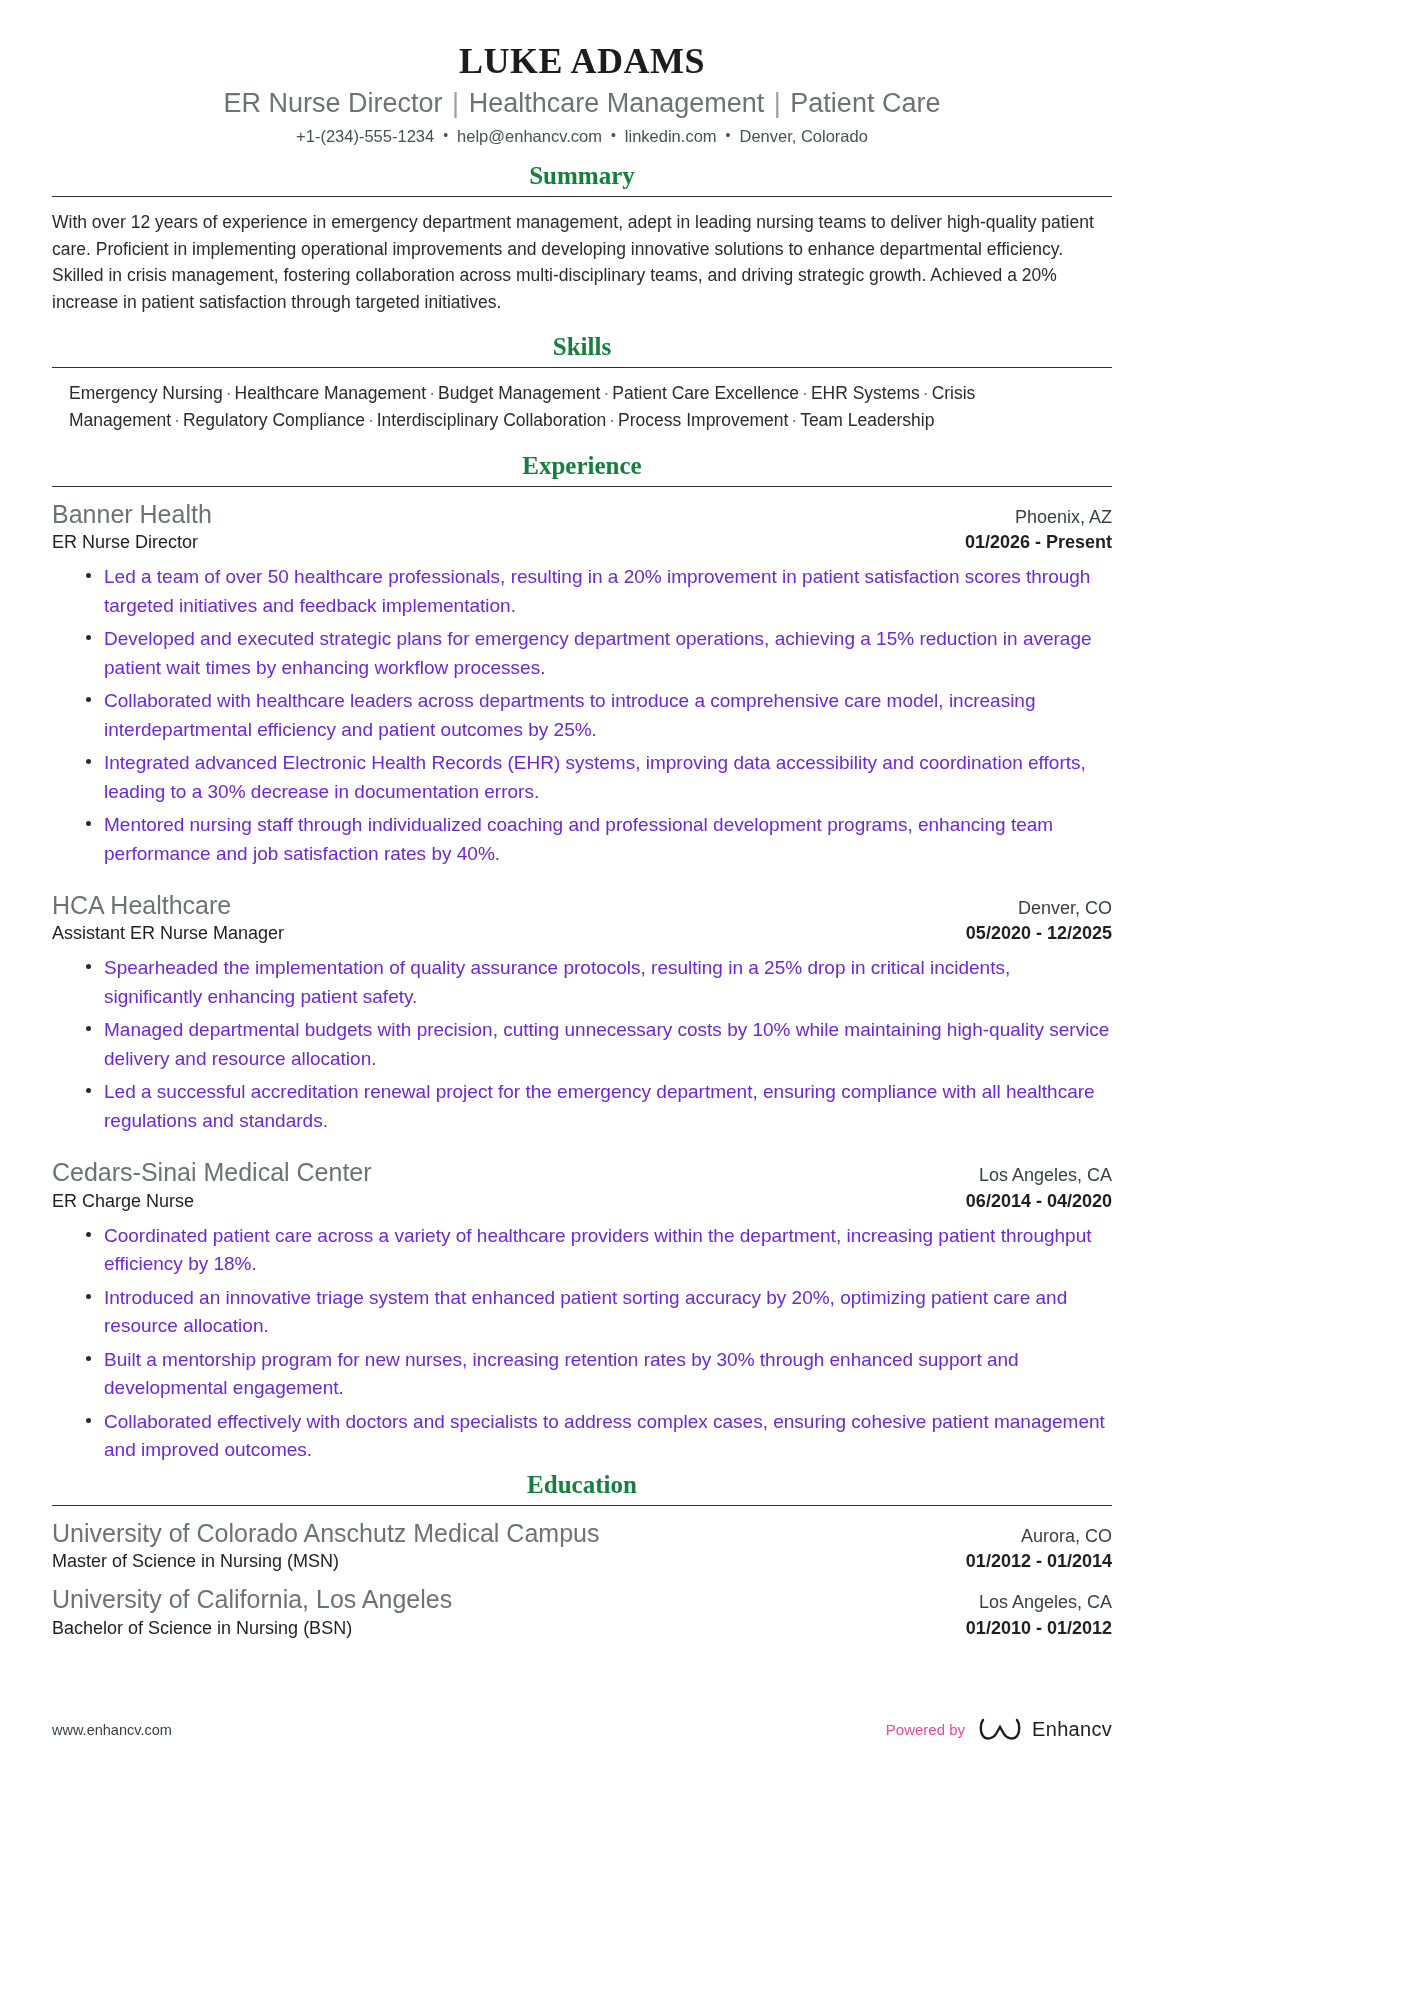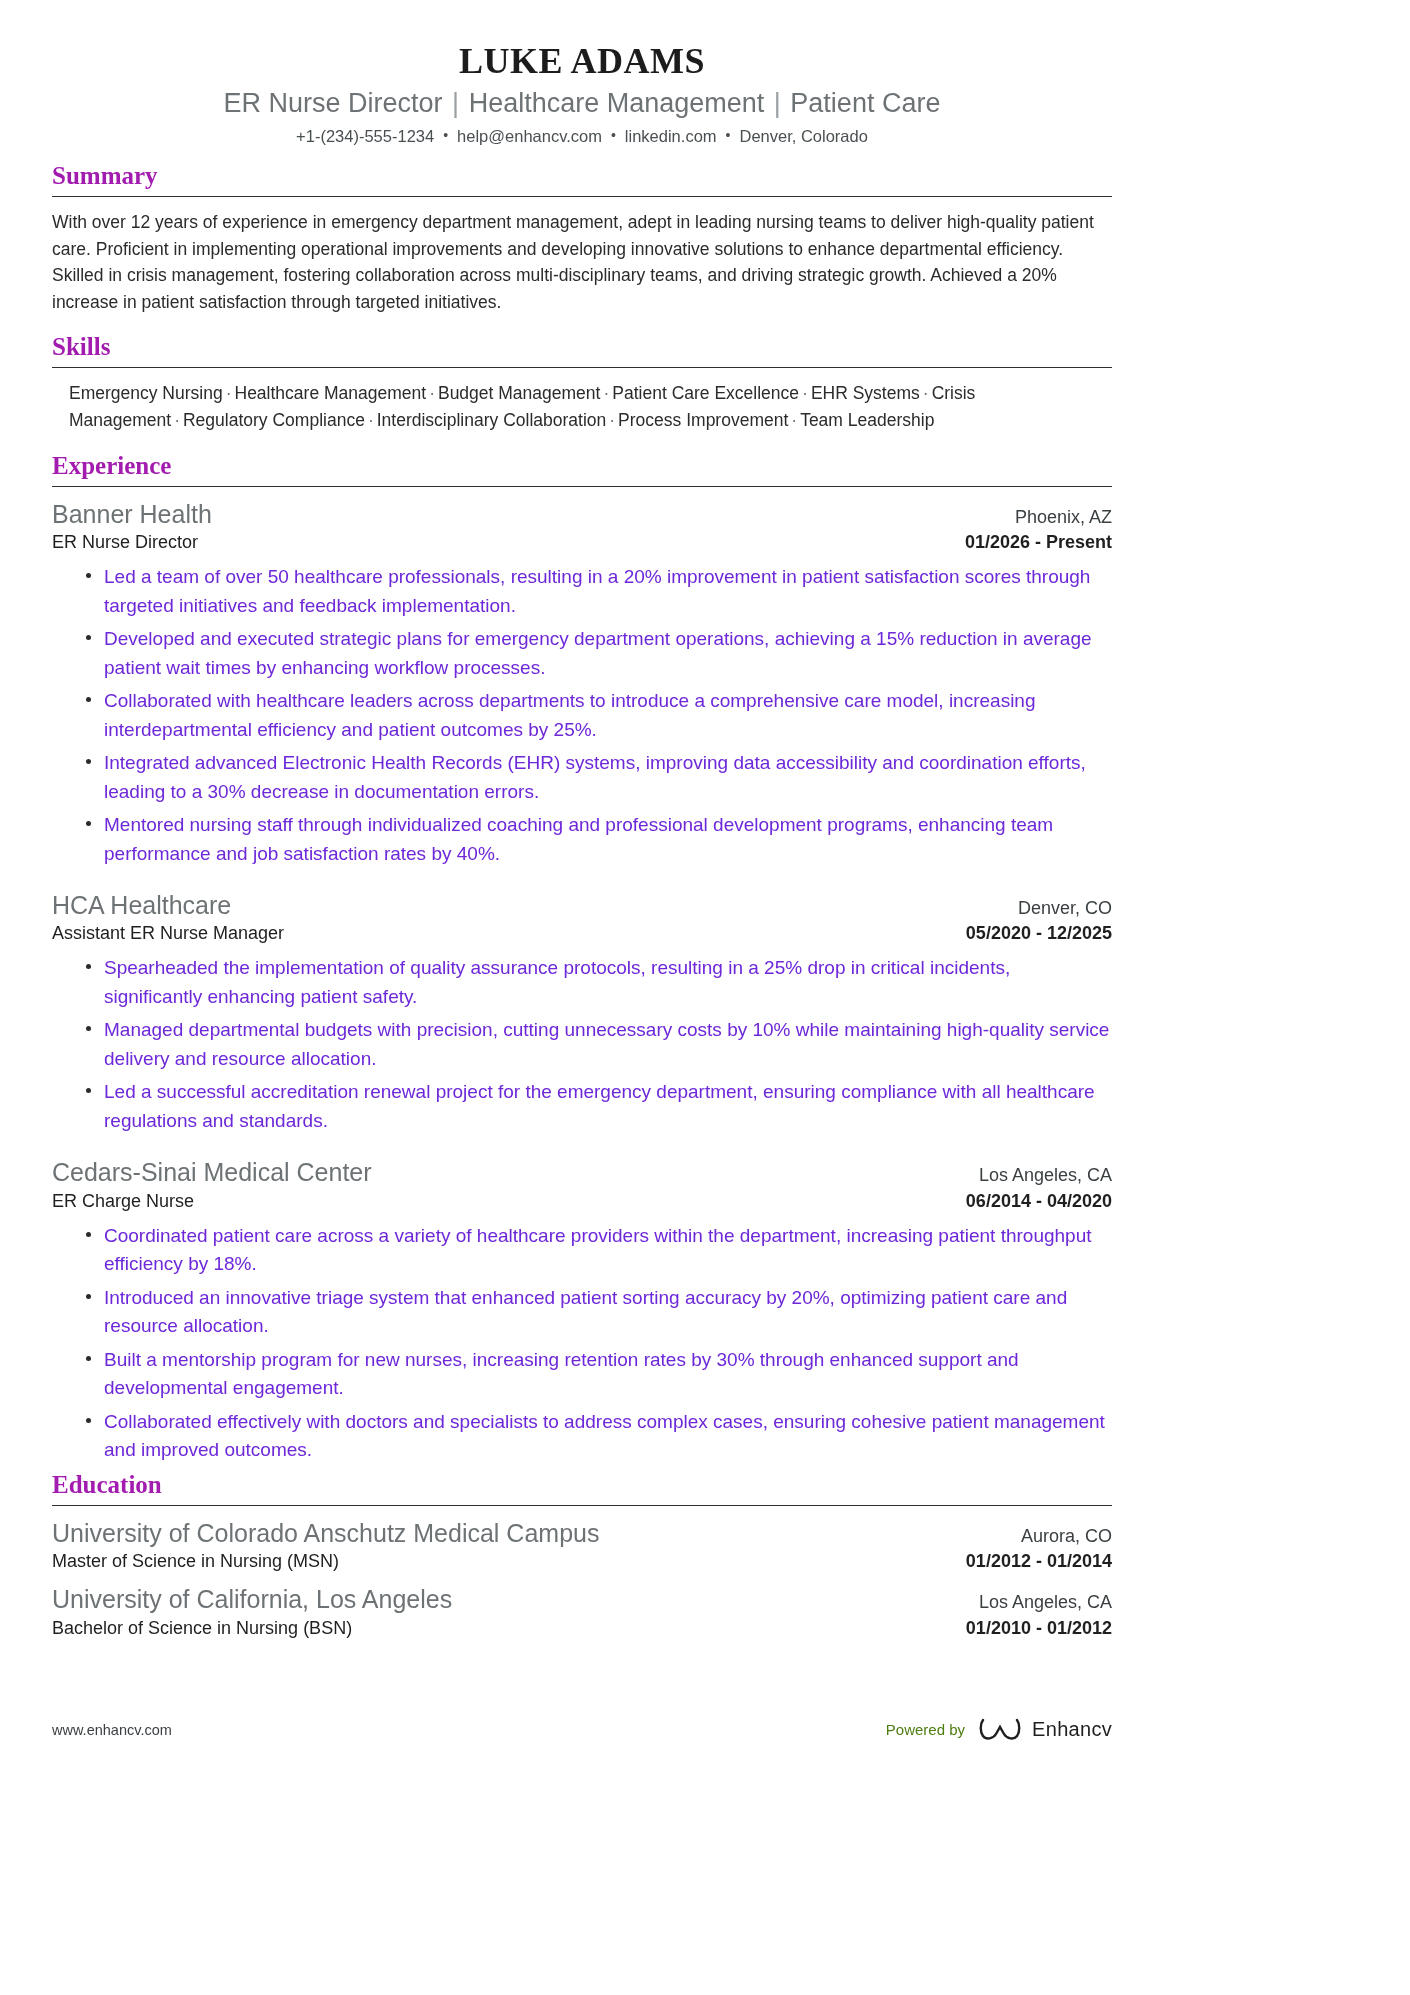--- a/index.html
+++ b/index.html
@@ -56,25 +56,25 @@
     color: #4a4f52;
     font-size: 14px;
     vertical-align: 2px;
   }
 
   
   .section {
     margin-top: 6px;
   }
   .section-title {
-    text-align: left;
+    text-align: center;
     font-family: "Liberation Serif", serif;
     font-weight: bold;
     font-size: 25px;
-    color: #a21caf;
+    color: #15803d;
     margin: 0 0 6px 0;
   }
   .rule {
     border: 0;
     border-top: 1.3px solid #2f2f2f;
     margin: 0 0 12px 0;
   }
 
   
   .summary-text {
@@ -172,21 +172,21 @@
     font-size: 14.5px;
     color: #3a3f42;
   }
   .footer-right {
     display: flex;
     align-items: center;
     gap: 14px;
   }
   .powered-by {
     font-size: 15px;
-    color: #4d7c0f;
+    color: #ec4899;
   }
   .brand {
     display: flex;
     align-items: center;
     gap: 9px;
   }
   .brand-name {
     font-size: 20px;
     color: #1f1f1f;
     letter-spacing: 0.3px;

